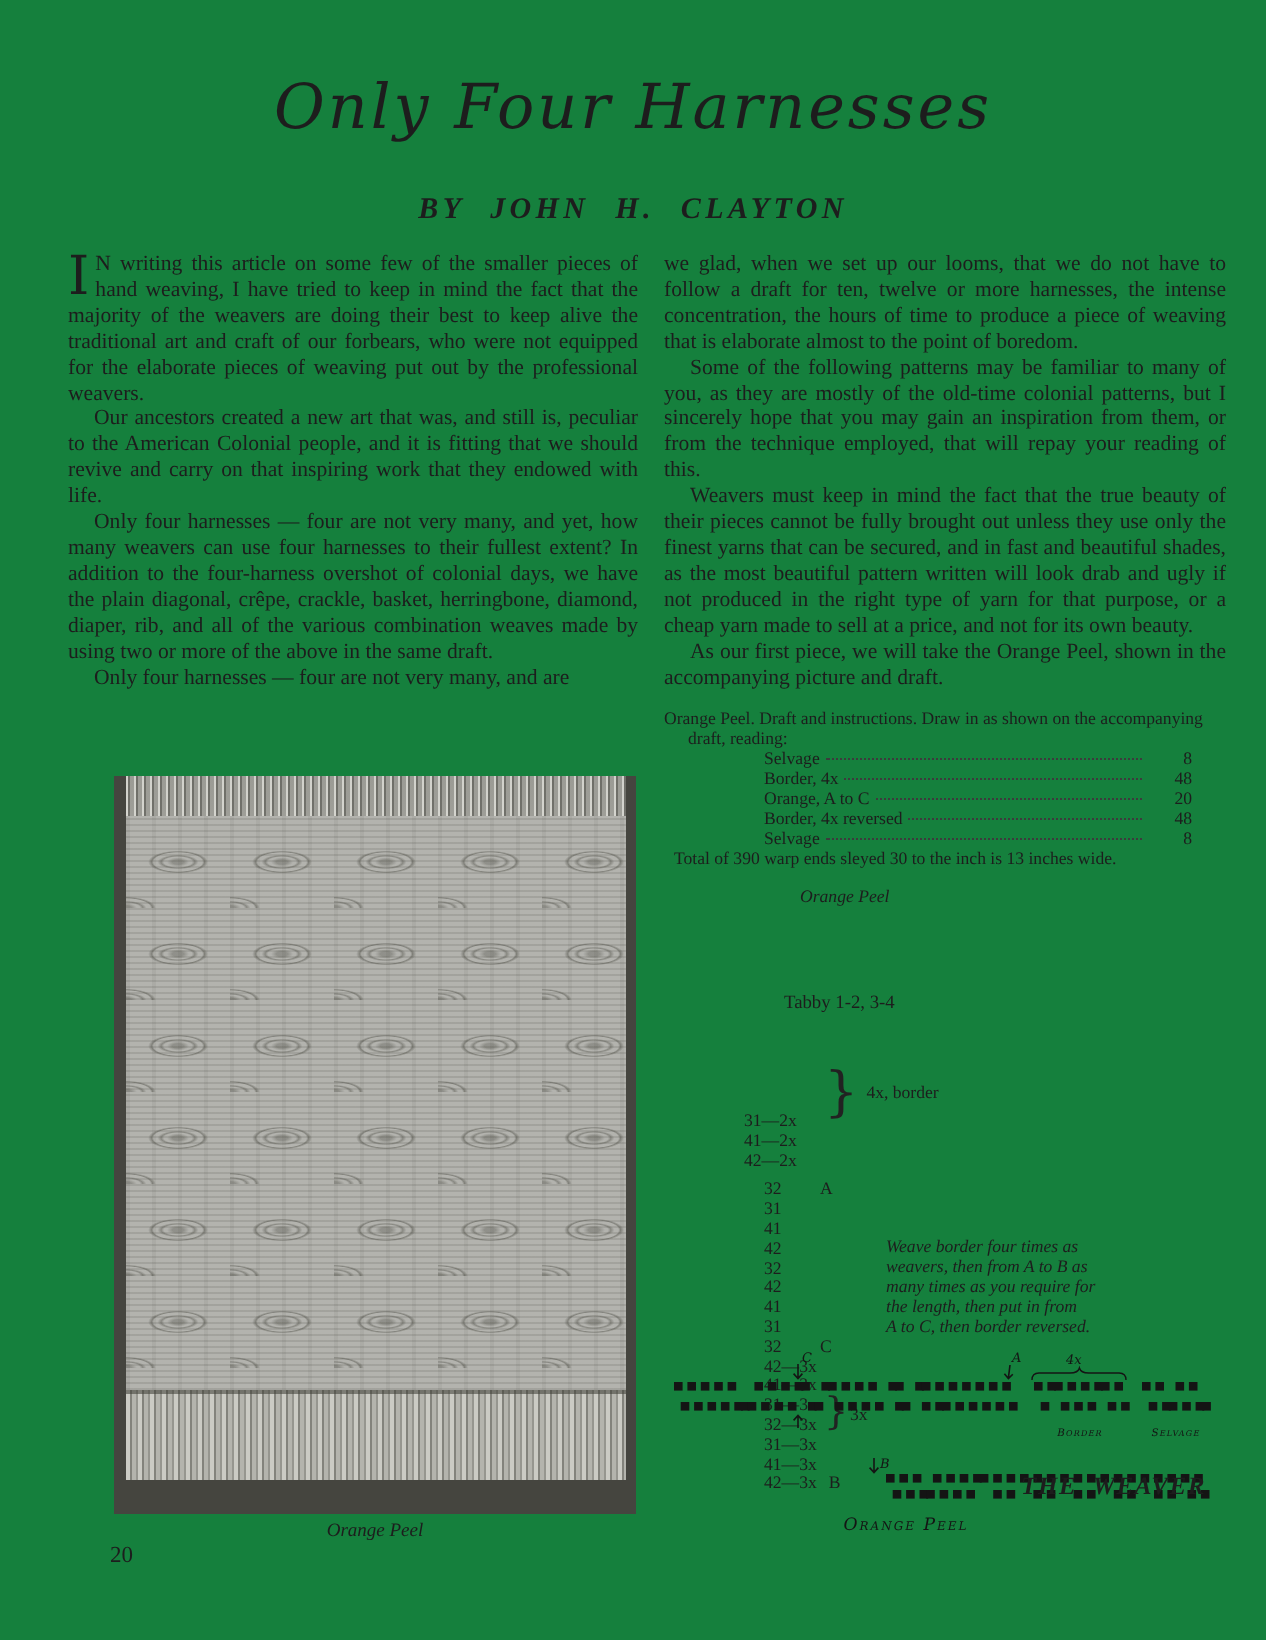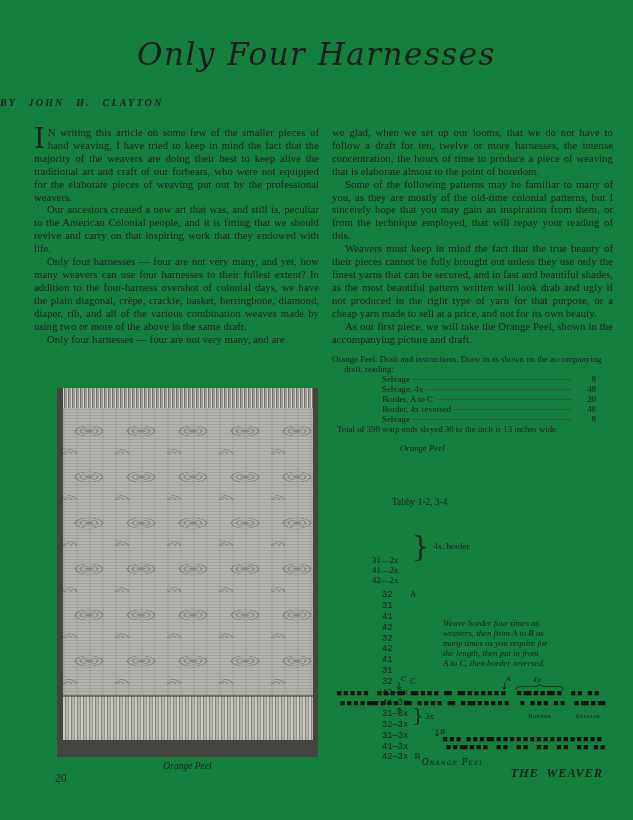--- a/index.html
+++ b/index.html
@@ -9,22 +9,22 @@
     font-family:"Liberation Serif", serif;
     overflow:hidden;
   }
   
   .title{
     position:absolute; left:0; right:0; top:36px; text-align:center;
     font-family:"DejaVu Serif", serif; font-style:italic; font-weight:400;
     font-size:31px; letter-spacing:1.5px;
   }
   .byline{
-    position:absolute; left:0; right:0; top:97px; text-align:left;
-    font-style:italic; font-weight:700; font-size:10px;
+    position:absolute; left:0; right:0; top:97px; text-align:center;
+    font-style:italic; font-weight:700; font-size:15px;
     letter-spacing:2.2px; word-spacing:7px;
   }
   
   .col{position:absolute; top:126px; font-size:10.8px; line-height:12.9px; text-align:justify;}
   .col-left{left:34px; width:285px;}
   .col-right{left:332px; width:281px;}
   .col p{margin:0;}
   .col p.ind{text-indent:13px;}
   .dropcap{
     float:left; font-size:27px; line-height:23px; padding:1px 3px 0 0;
@@ -43,21 +43,21 @@
   .seq{margin-top:10px; font-size:8.8px; line-height:9.8px; text-align:left; position:relative;}
   .seq-heading{margin-left:68px; font-style:italic;}
   .seq-tabby{margin-left:60px; font-size:9.4px;margin-top:44px;}
   .border-group{margin-left:40px; display:flex; align-items:center;}
   .bg-lines{width:40px;margin-top:48px;}
   .brace{font-family:"DejaVu Serif", serif; font-weight:400; color:#222;}
   .bg-brace{font-size:27px; line-height:29px;}
   .bg-label{margin-left:4px;}
   .seq-mid{position:relative; margin-top:5px;}
   .seq-row{margin-left:50px;}
-  .seq-row .sn{display:inline-block; min-width:22px;font-family:Liberation Mono, monospace;}
+  .seq-row .sn{display:inline-block; min-width:22px;}
   .seq-row .sl{margin-left:6px;}
   .seq-note{position:absolute; left:111px; top:29px; width:130px;font-style:italic;}
   .seq-tail{position:relative;}
   .tail-brace{position:absolute; left:80px; top:17px; font-size:19px; line-height:21px;}
   .tail-brace-label{position:absolute; left:93px; top:24px;}
   
   .photo{
     position:absolute; left:57px; top:388px; width:261px; height:369px;
     background:#45453f;
   }
@@ -94,21 +94,21 @@
   
   .draft{position:absolute; left:330px; top:673px;}
   .draft rect{fill:#141414;}
   .draft .stroke{stroke:#141414; stroke-width:.8; fill:none;}
   .hand{font-family:"DejaVu Serif", serif; font-style:italic; fill:#141414;}
   .hand-sm{font-size:5.2px; font-variant:small-caps; letter-spacing:.6px;}
   .hand-md{font-size:6.5px;}
   .hand-caption{font-size:8.6px; font-variant:small-caps; letter-spacing:1px;}
   
   .pageno{position:absolute; left:55px; top:772px; font-size:11.5px;}
-  .journal{position:absolute; right:30px; top:766px; font-size:12.5px; font-weight:700; font-style:italic; letter-spacing:.8px; word-spacing:4px;}
+  .journal{position:absolute; right:30px; top:736px; font-size:12.5px; font-weight:700; font-style:italic; letter-spacing:.8px; word-spacing:4px;}
 </style>
 </head>
 <body>
 
 <div class="page">
 
   <div class="title">Only Four Harnesses</div>
   <div class="byline">BY JOHN H. CLAYTON</div>
 
   <div class="col col-left">
@@ -126,26 +126,26 @@
 
     <div class="instr">
       <div class="instr-intro">Orange Peel. Draft and instructions. Draw in as shown on the accompanying draft, reading:</div>
       <div class="leader-rows" id="leader-rows">
           <div class="leader-row">
             <span class="ll">Selvage</span>
             <span class="dots"></span>
             <span class="lv">8</span>
           </div>
           <div class="leader-row">
-            <span class="ll">Selvage, 4x</span>
+            <span class="ll">Border, 4x</span>
             <span class="dots"></span>
             <span class="lv">48</span>
           </div>
           <div class="leader-row">
-            <span class="ll">Border, A to C</span>
+            <span class="ll">Orange, A to C</span>
             <span class="dots"></span>
             <span class="lv">20</span>
           </div>
           <div class="leader-row">
             <span class="ll">Border, 4x reversed</span>
             <span class="dots"></span>
             <span class="lv">48</span>
           </div>
           <div class="leader-row">
             <span class="ll">Selvage</span>

